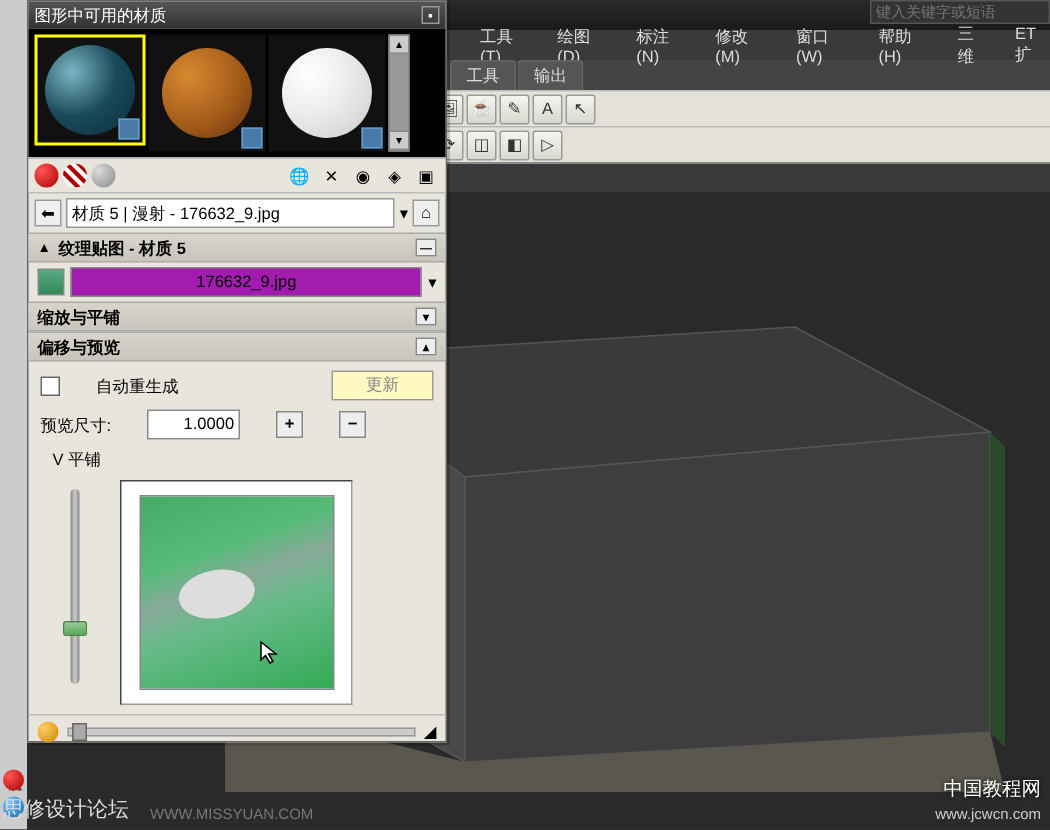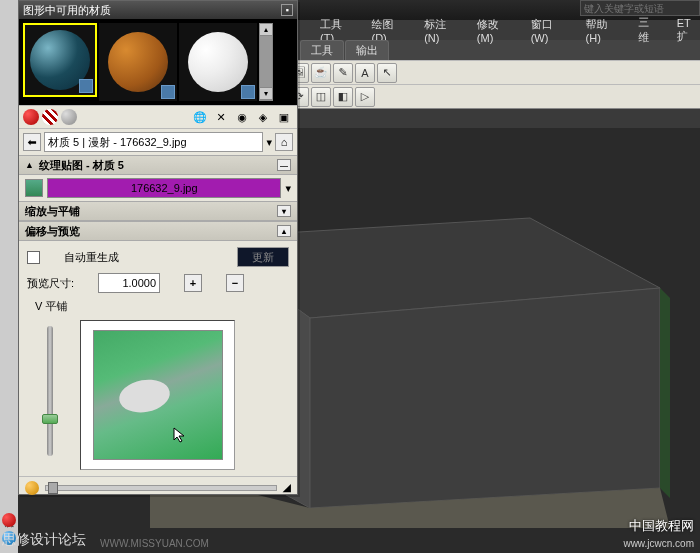--- a/index.html
+++ b/index.html
@@ -43,21 +43,21 @@
 .path-row .nav{width:18px;height:18px;border:1px solid #999;background:#eee;display:flex;align-items:center;justify-content:center}
 .path-input{flex:1;height:20px;border:1px solid #999;background:#fff;padding:0 3px;font-size:11px}
 .sect-head{background:linear-gradient(#d8d6cc,#c8c6bc);height:20px;display:flex;align-items:center;padding:0 6px;font-weight:bold;border-top:1px solid #aaa;border-bottom:1px solid #aaa;gap:5px}
 .sect-head .collapse{margin-left:auto;width:14px;height:12px;border:1px solid #888;background:#eee;display:flex;align-items:center;justify-content:center;font-size:8px}
 .img-row{display:flex;height:26px;align-items:center;padding:3px 6px;gap:4px}
 .img-icon{width:18px;height:18px;border:1px solid #888;background:linear-gradient(#5a8,#385)}
 .img-btn{flex:1;height:20px;border:1px solid #888;background:#a21caf;text-align:center;line-height:18px;cursor:pointer}
 .offset-body{padding:6px 8px}
 .offset-row{display:flex;align-items:center;gap:24px;margin-bottom:6px}
 .chk{width:13px;height:13px;border:1px solid #666;background:#fff}
-.upd-btn{width:52px;height:20px;border:1px solid #999;background:#0f172a;text-align:center;line-height:18px;color:#888;margin-left:auto}
+.upd-btn{width:68px;height:20px;border:1px solid #999;background:#fef9c3;text-align:center;line-height:18px;color:#888;margin-left:auto}
 .num-input{width:62px;height:20px;border:1px solid #888;background:#fff;text-align:right;padding:0 3px}
 .step-btn{width:18px;height:18px;border:1px solid #888;background:#eee;display:flex;align-items:center;justify-content:center;font-weight:bold;cursor:pointer}
 .prev-area{display:flex;gap:10px;padding:0 8px}
 .slider-col{display:flex;flex-direction:column;align-items:center;width:30px}
 .slider-track{width:6px;height:130px;background:linear-gradient(90deg,#888,#ccc,#888);margin-top:6px;position:relative;border-radius:3px}
 .thumb{width:16px;height:10px;background:linear-gradient(#9c9,#5a5);border:1px solid #484;position:absolute;left:-5px;border-radius:2px}
 .prev-frame{width:155px;height:150px;border:1px inset #999;background:#fff;display:flex;align-items:center;justify-content:center;margin-left:5px}
 .prev-img{width:130px;height:130px;border:1px solid #888;background:linear-gradient(160deg,#4a6 0%,#5b7 30%,#8a9 45%,#6b8 60%,#3a5 100%);position:relative;overflow:hidden}
 .prev-img::before{content:'';position:absolute;top:38%;left:20%;width:40%;height:25%;background:#ddd;border-radius:50%;transform:rotate(-10deg)}
 .watermark1{position:absolute;right:6px;bottom:18px;color:#fff;font-size:13px;z-index:10;text-shadow:0 0 3px #000}

